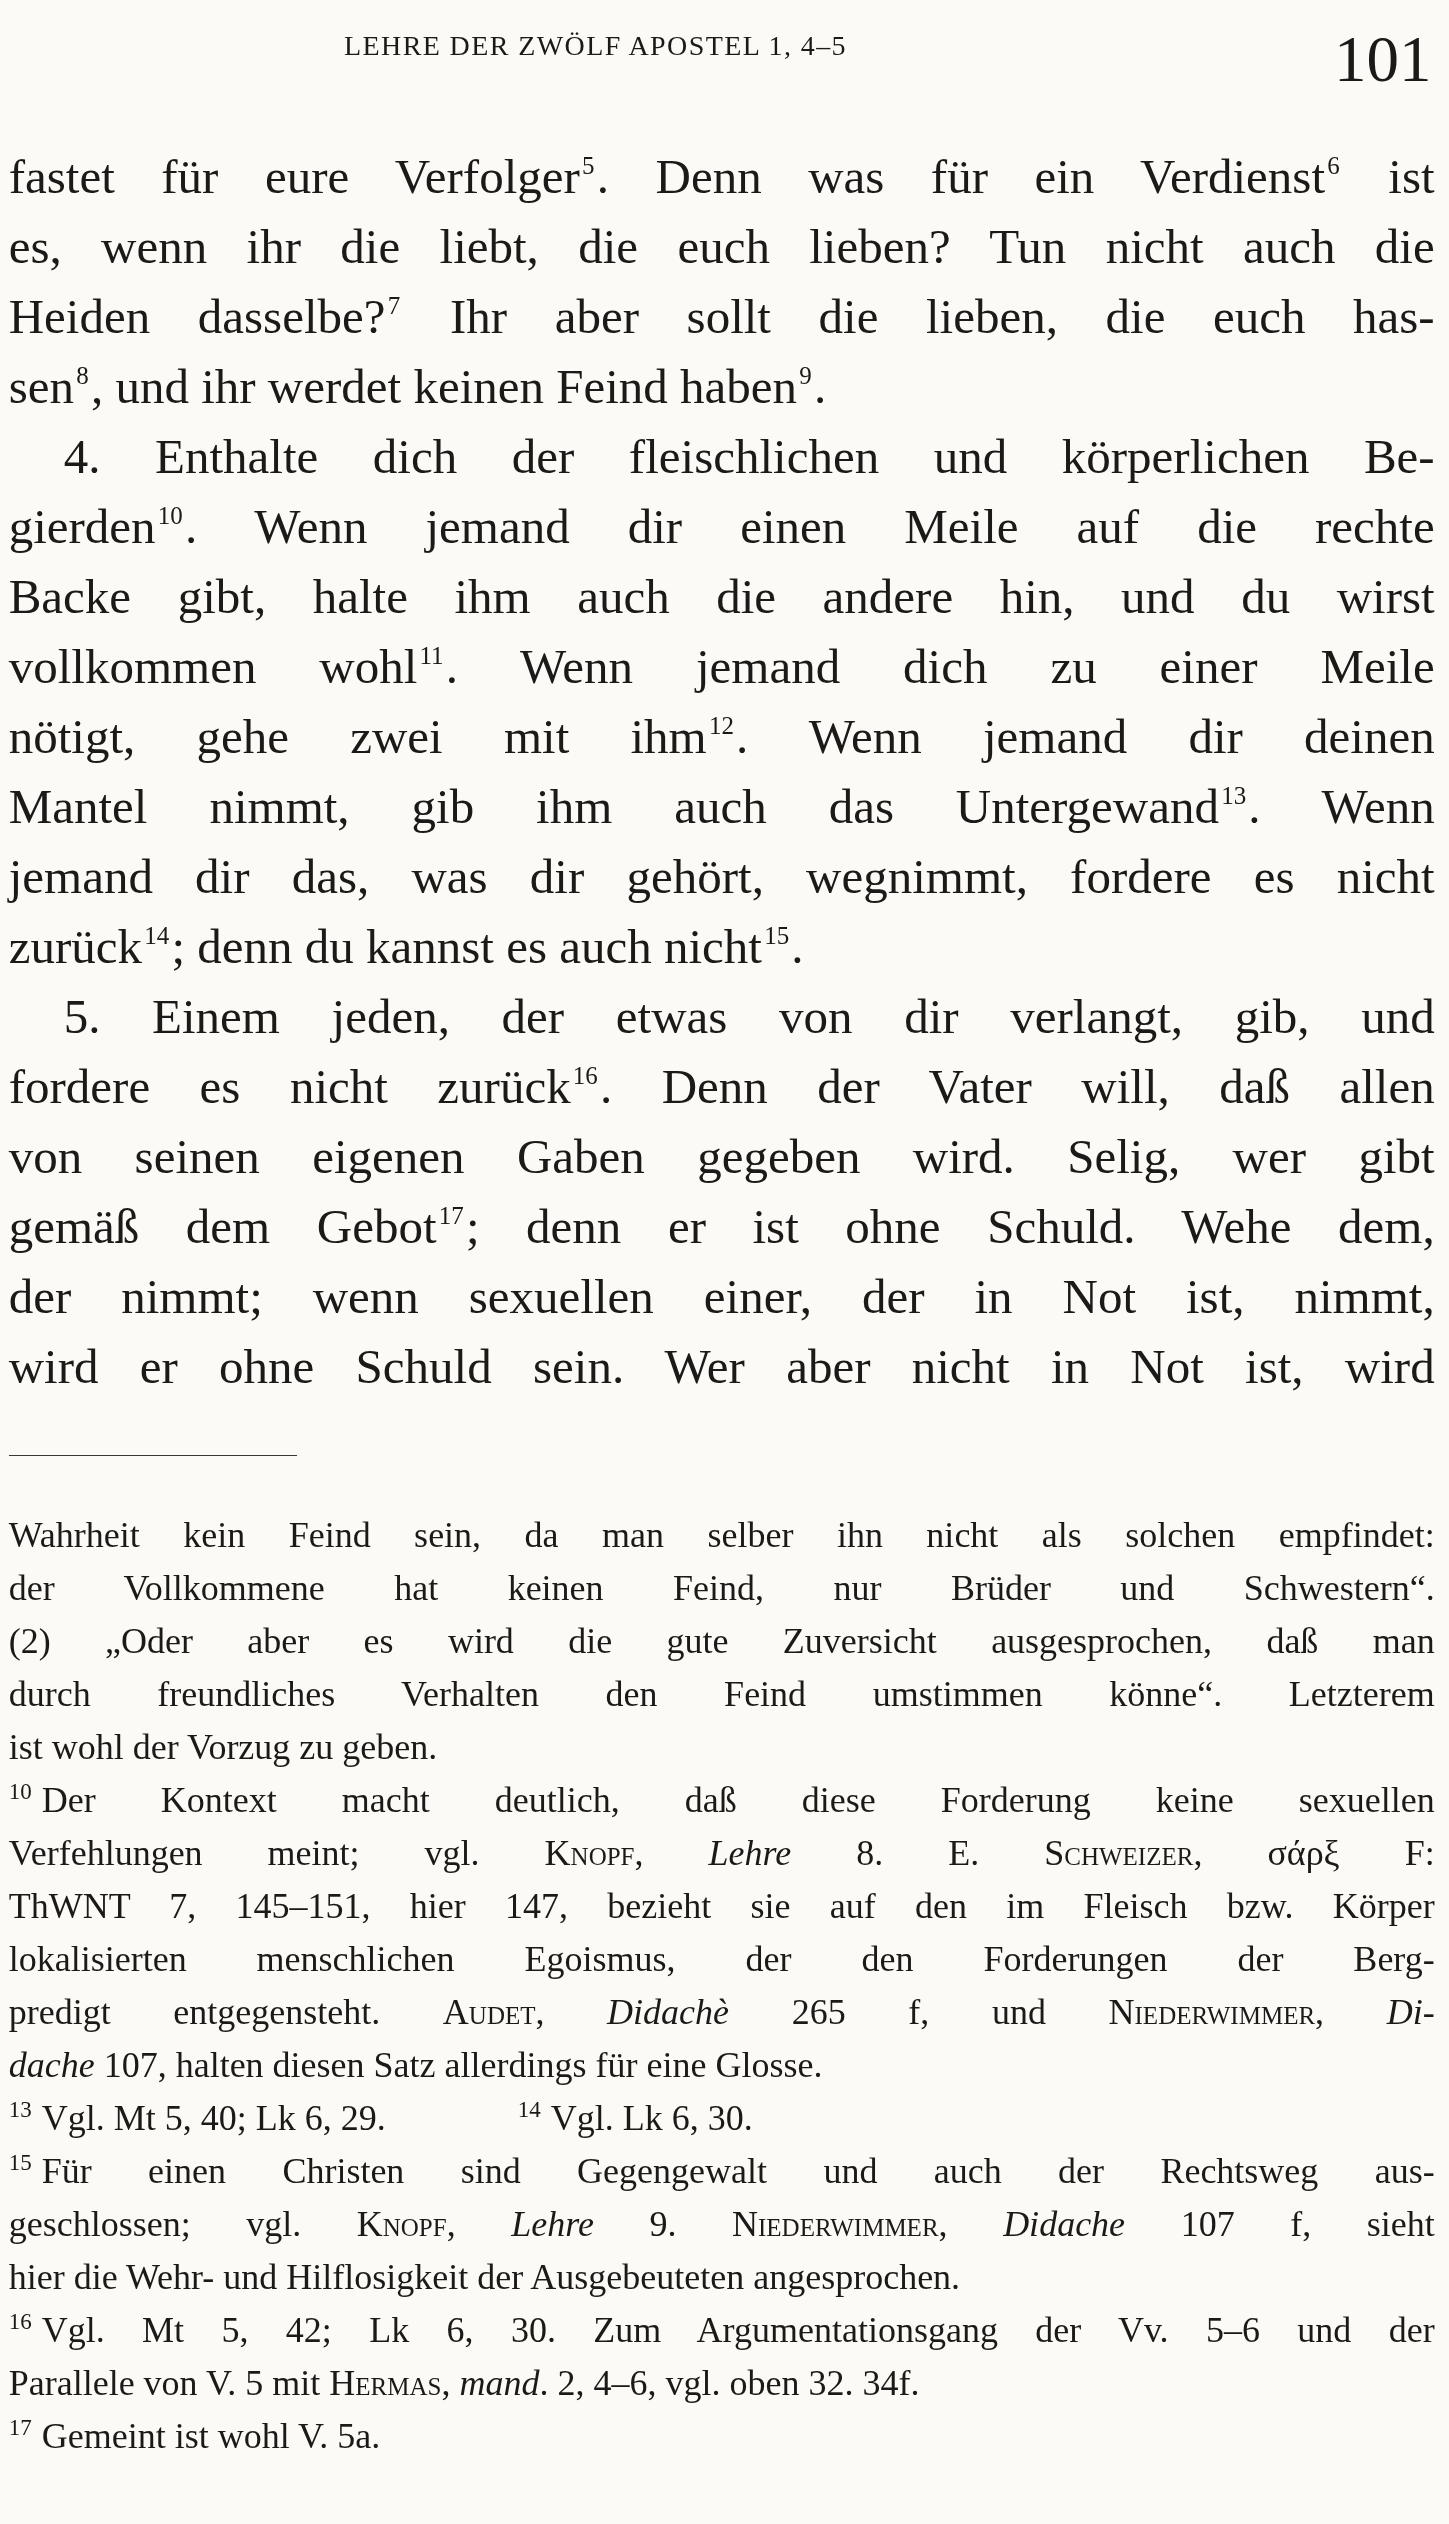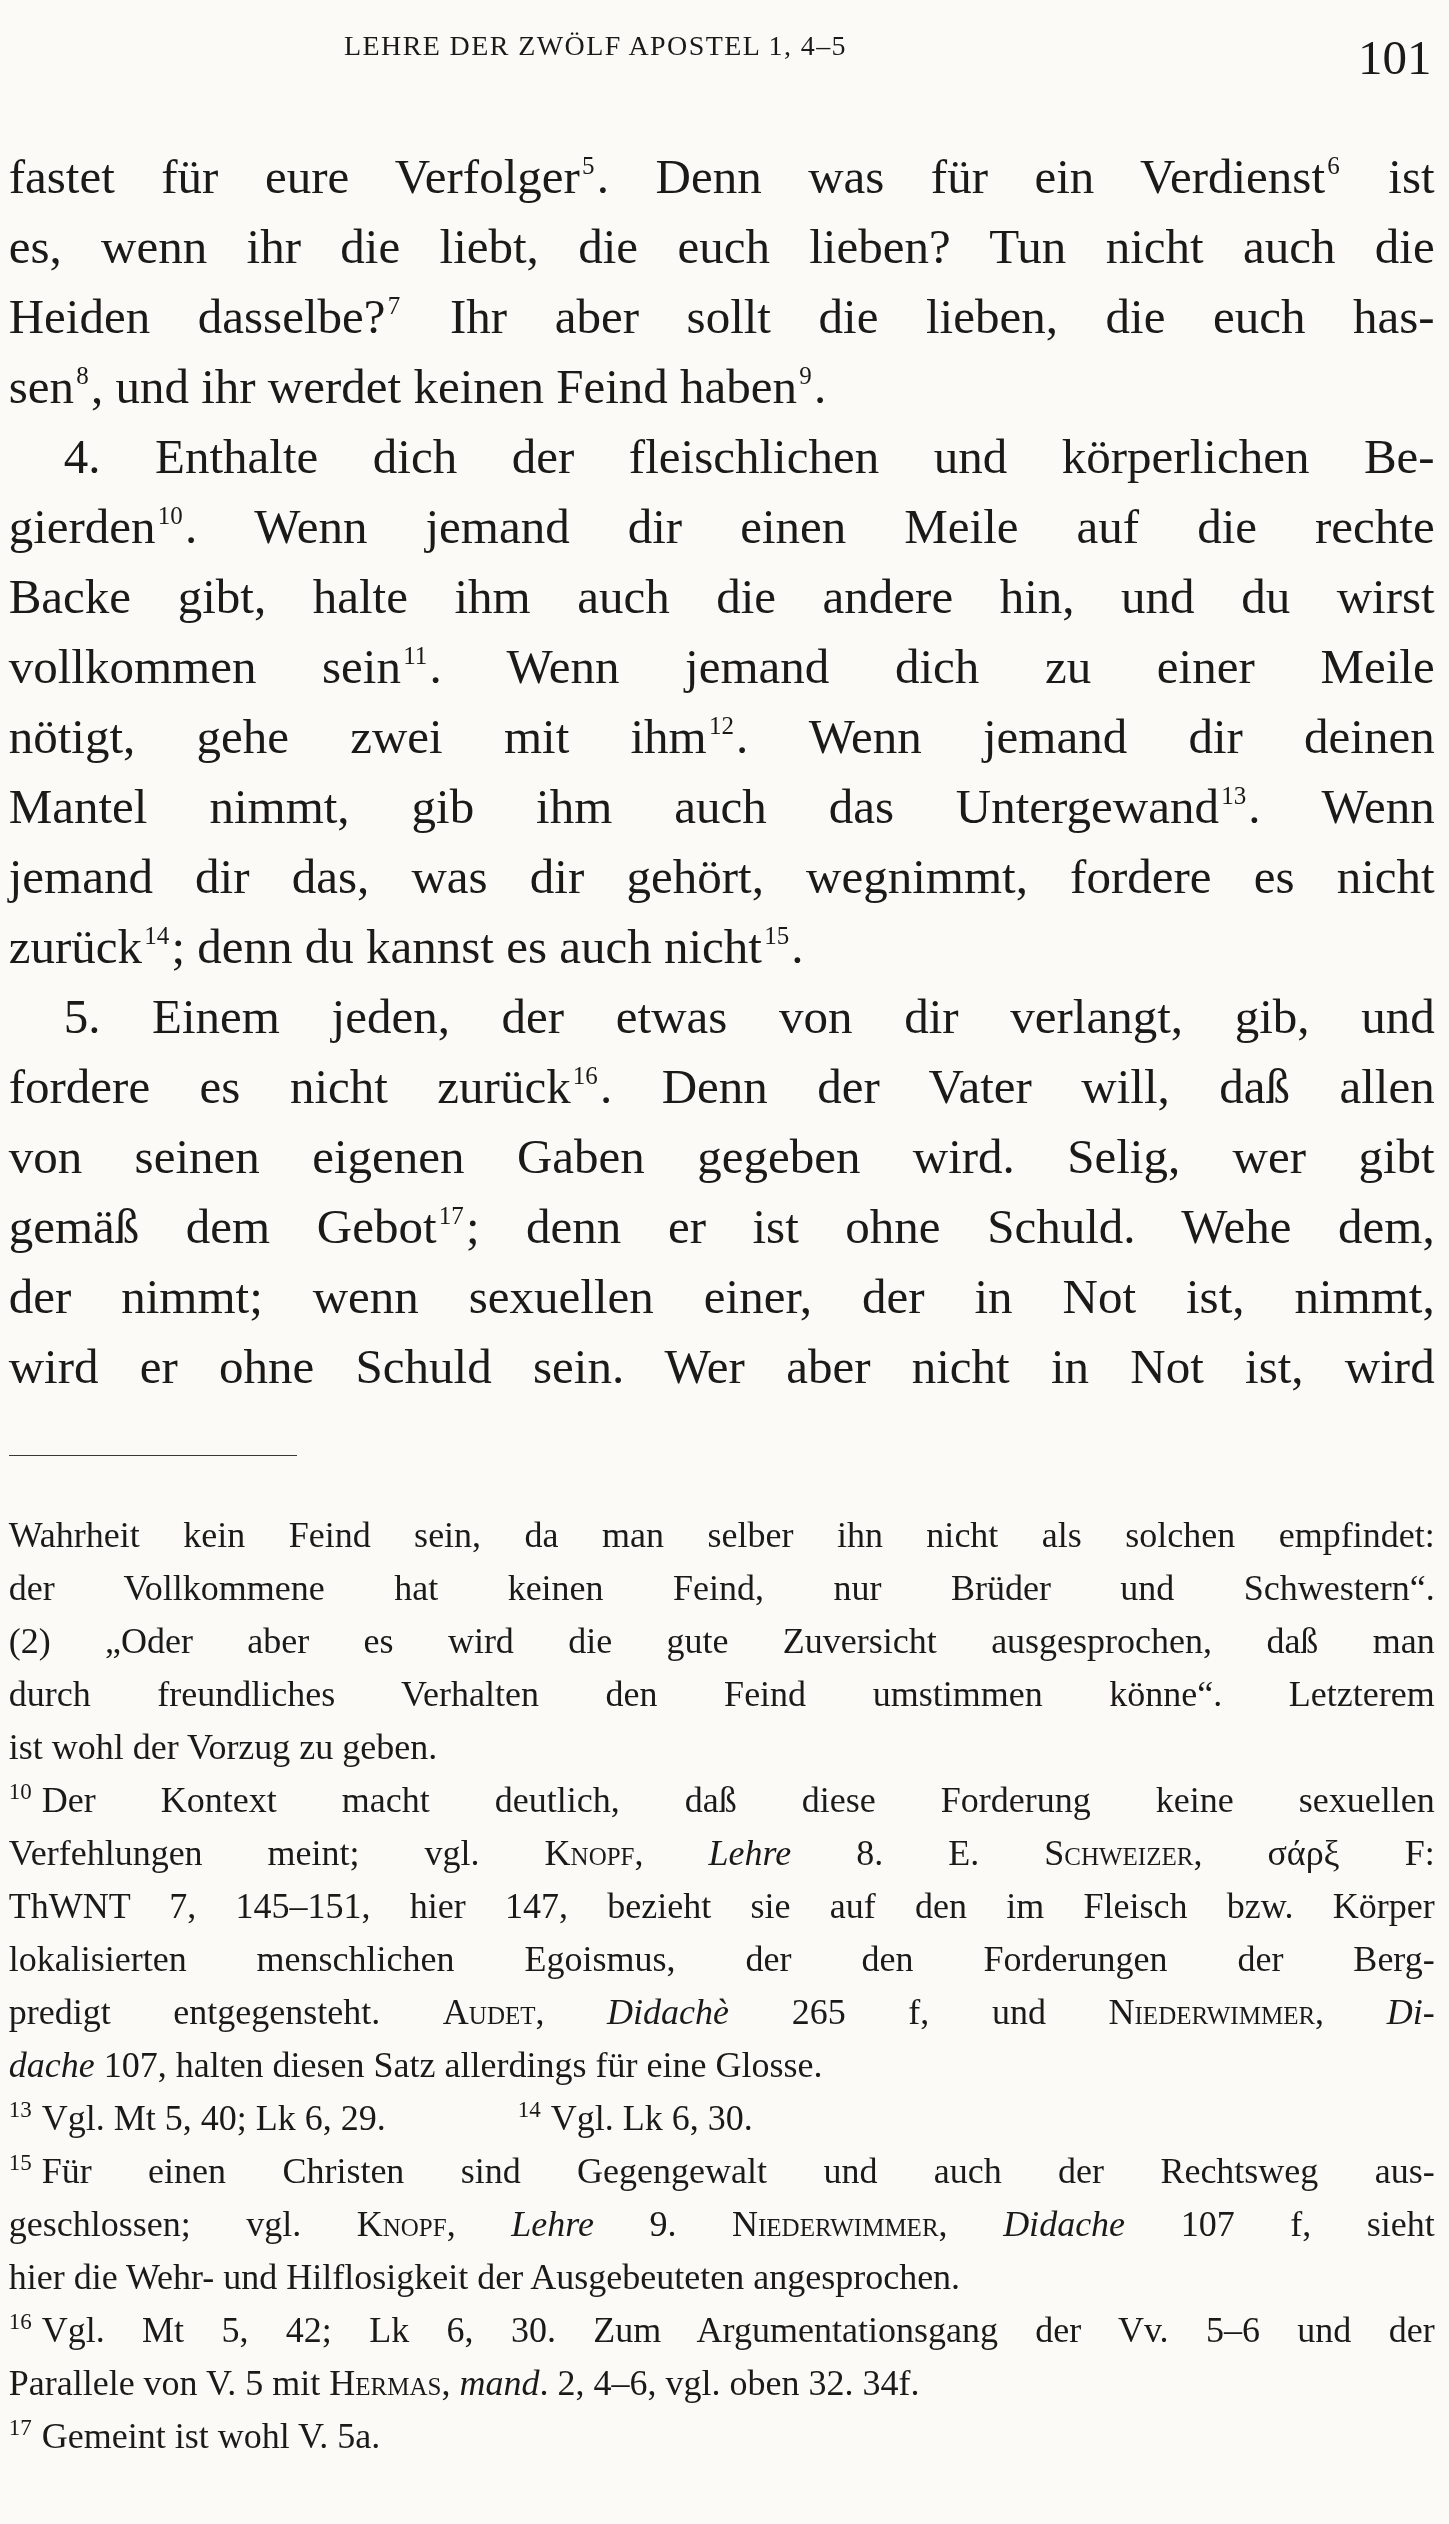--- a/index.html
+++ b/index.html
@@ -11,22 +11,22 @@
     position: relative;
   }
   .running-head {
     position: absolute; top: 20px; left: 0; width: 1449px; height: 58px;
   }
   .running-title {
     position: absolute; left: 344px; top: 10px;
     font-size: 28px; letter-spacing: 1.4px; white-space: nowrap;
   }
   .page-number {
-    position: absolute; right: 17.4px; top: 9px;
-    font-size: 49px; white-space: nowrap;
+    position: absolute; right: 17.4px; top: 2px;
+    font-size: 65px; white-space: nowrap;
   }
   .main-text {
     position: absolute; left: 8.7px; top: 142px; width: 1426px;
   }
   .main-line {
     height: 70px; line-height: 70px; font-size: 49px;
     white-space: nowrap; text-align: justify; text-align-last: justify;
     overflow: visible;
   }
   .main-line.last { text-align-last: left; }
@@ -59,21 +59,21 @@
 </div>
 
 <div class="main-text" id="main-text">
     <div class="main-line"><span>fastet für eure Verfolger</span><sup class="fn">5</sup><span>. Denn was für ein Verdienst</span><sup class="fn">6</sup><span> ist</span></div>
     <div class="main-line"><span>es, wenn ihr die liebt, die euch lieben? Tun nicht auch die</span></div>
     <div class="main-line"><span>Heiden dasselbe?</span><sup class="fn">7</sup><span> Ihr aber sollt die lieben, die euch has-</span></div>
     <div class="main-line last"><span>sen</span><sup class="fn">8</sup><span>, und ihr werdet keinen Feind haben</span><sup class="fn">9</sup><span>.</span></div>
     <div class="main-line indent"><span>4. Enthalte dich der fleischlichen und körperlichen Be-</span></div>
     <div class="main-line"><span>gierden</span><sup class="fn">10</sup><span>. Wenn jemand dir einen Meile auf die rechte</span></div>
     <div class="main-line"><span>Backe gibt, halte ihm auch die andere hin, und du wirst</span></div>
-    <div class="main-line"><span>vollkommen sein</span><sup class="fn">11</sup><span>. Wenn jemand dich zu einer Meile</span></div>
+    <div class="main-line"><span>vollkommen wohl</span><sup class="fn">11</sup><span>. Wenn jemand dich zu einer Meile</span></div>
     <div class="main-line"><span>nötigt, gehe zwei mit ihm</span><sup class="fn">12</sup><span>. Wenn jemand dir deinen</span></div>
     <div class="main-line"><span>Mantel nimmt, gib ihm auch das Untergewand</span><sup class="fn">13</sup><span>. Wenn</span></div>
     <div class="main-line"><span>jemand dir das, was dir gehört, wegnimmt, fordere es nicht</span></div>
     <div class="main-line last"><span>zurück</span><sup class="fn">14</sup><span>; denn du kannst es auch nicht</span><sup class="fn">15</sup><span>.</span></div>
     <div class="main-line indent"><span>5. Einem jeden, der etwas von dir verlangt, gib, und</span></div>
     <div class="main-line"><span>fordere es nicht zurück</span><sup class="fn">16</sup><span>. Denn der Vater will, daß allen</span></div>
     <div class="main-line"><span>von seinen eigenen Gaben gegeben wird. Selig, wer gibt</span></div>
     <div class="main-line"><span>gemäß dem Gebot</span><sup class="fn">17</sup><span>; denn er ist ohne Schuld. Wehe dem,</span></div>
     <div class="main-line"><span>der nimmt; wenn sexuellen einer, der in Not ist, nimmt,</span></div>
     <div class="main-line"><span>wird er ohne Schuld sein. Wer aber nicht in Not ist, wird</span></div>

